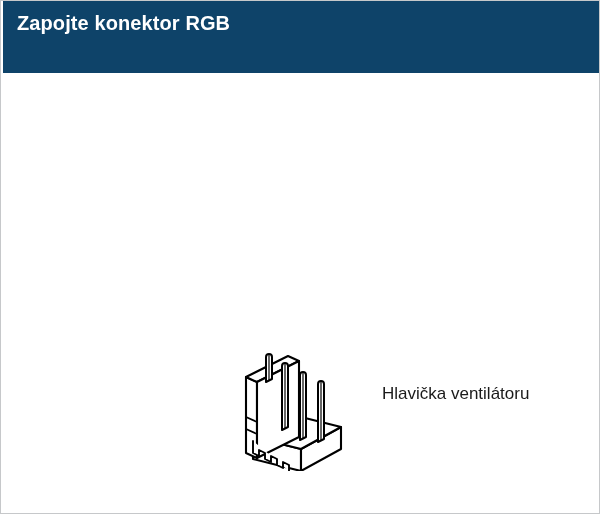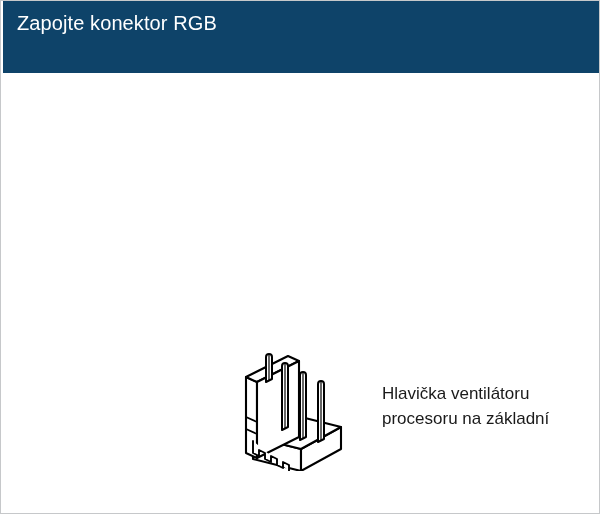--- a/index.html
+++ b/index.html
@@ -31,21 +31,21 @@
     height: 72px;
     background: #0e4369;
     box-sizing: border-box;
     padding: 9px 0 0 14px;
   }
   .header-line {
     display: block;
     color: #ffffff;
     font-family: "Liberation Sans", sans-serif;
     font-size: 20px;
-    font-weight: normal;
+    font-weight: bold;
     line-height: 27px;
     letter-spacing: 0.1px;
     white-space: nowrap;
   }
 
   
   #figure-area {
     position: absolute;
     left: 0;
     top: 72px;
@@ -134,17 +134,16 @@
         <g fill="#ffffff" stroke="#000000" stroke-width="2.0">
           <path d="M 81 35 C 81 31 87 31 87 35 L 87 90 L 81 93 Z"></path>
           <line x1="84" y1="33" x2="84" y2="91" stroke-width="1.2"></line>
         </g>
 
       </svg>
     </div>
 
     <div id="caption-block">
       <span class="caption-line">Hlavička ventilátoru</span>
-      <span class="caption-line">procesoru na základní</span>
     </div>
 
   </div>
 </div>
 
 </body></html>

